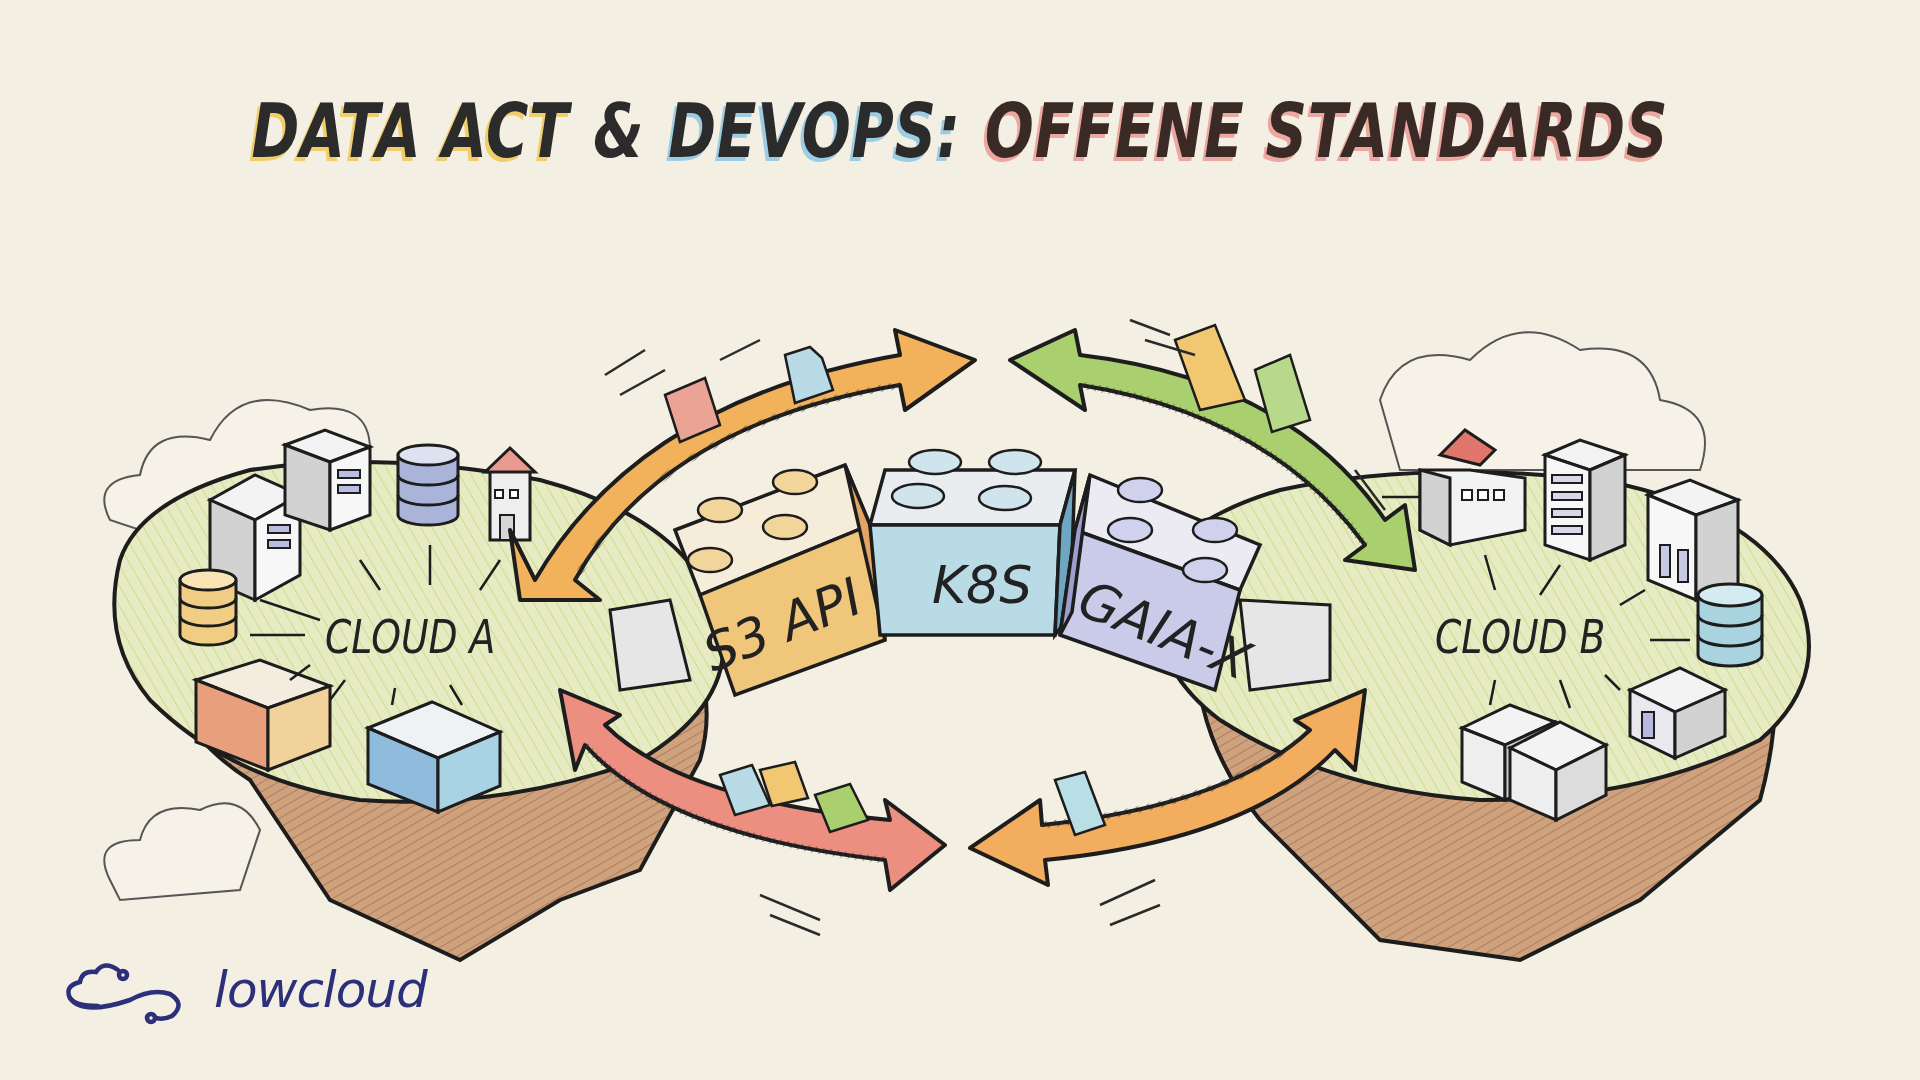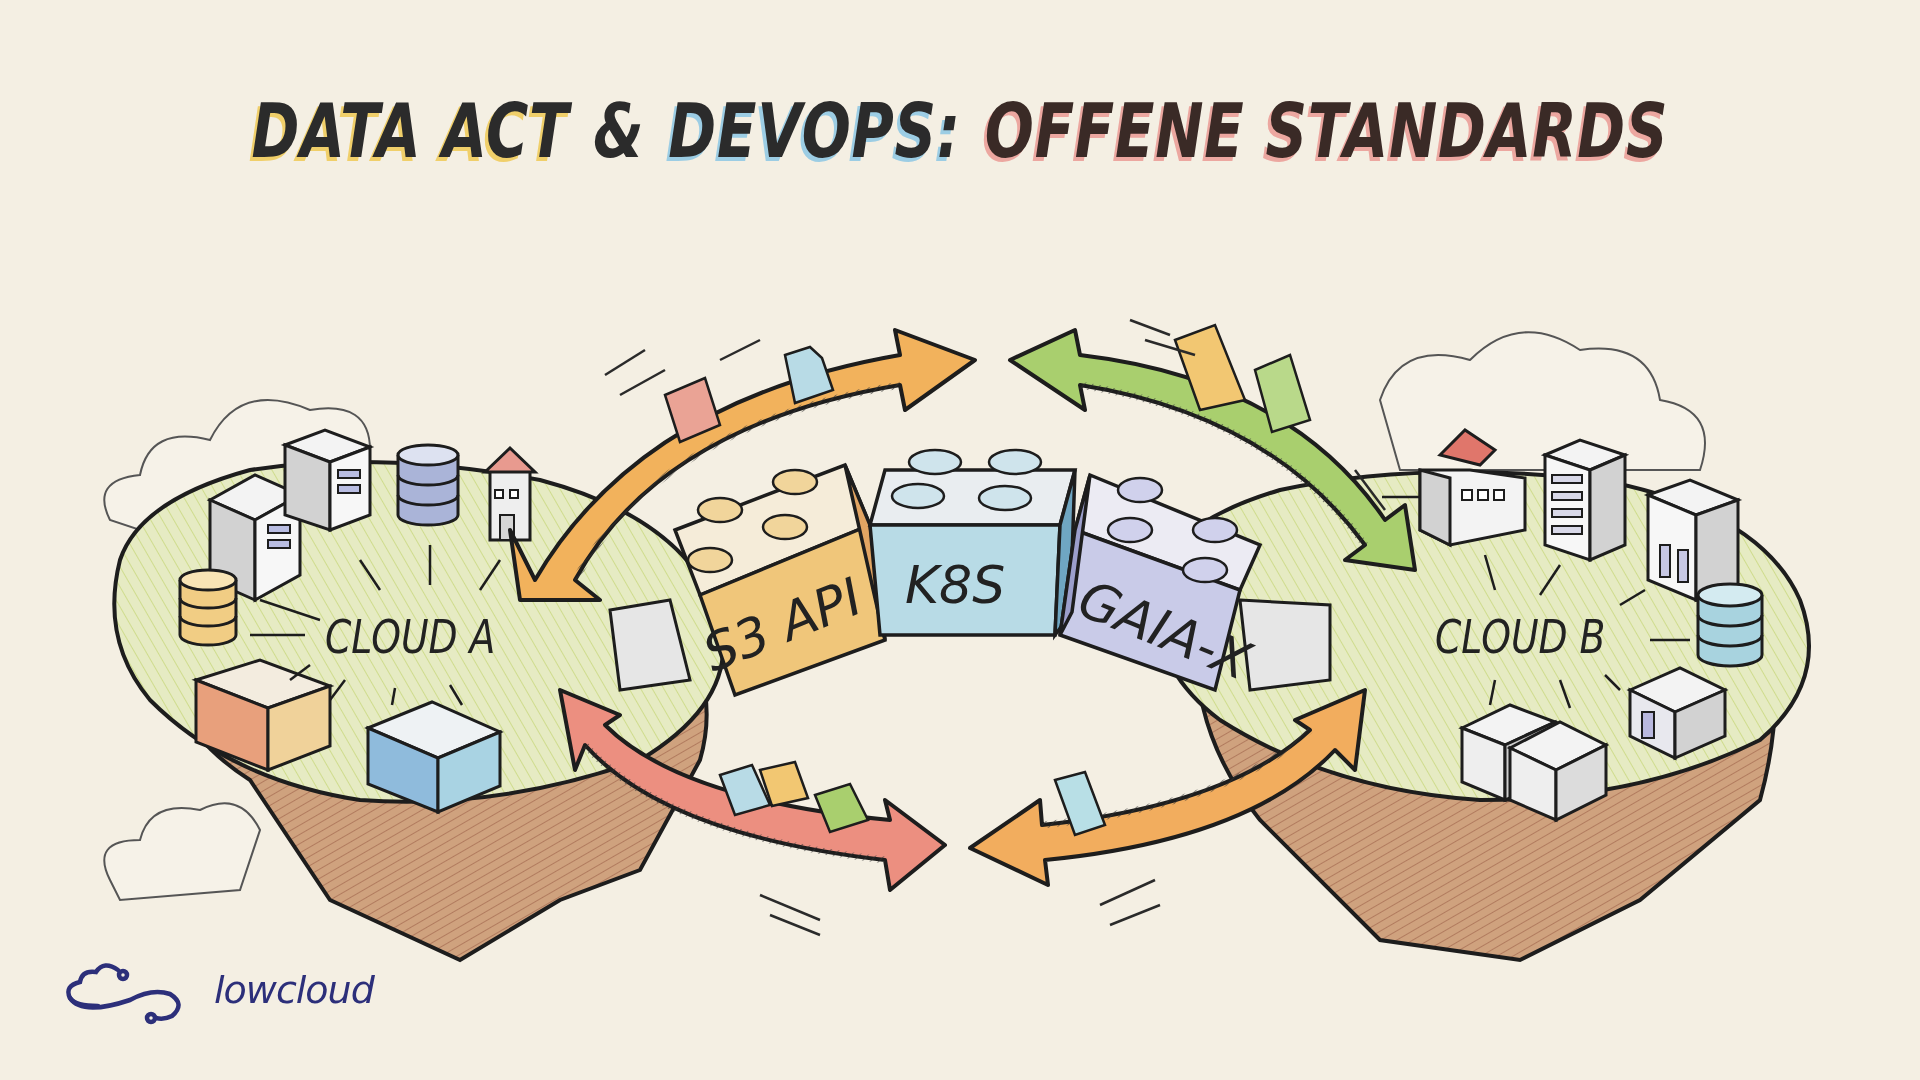--- a/index.html
+++ b/index.html
@@ -28,21 +28,21 @@
   }
   .brick-label {
     position:absolute; font-family:"DejaVu Sans", sans-serif;
     font-size:52px; color:#222; white-space:nowrap;
   }
   .logo {
     position:absolute; left:58px; top:955px; height:70px;
     display:flex; align-items:center; gap:14px;
   }
   .logo-text {
-    font-family:"DejaVu Sans", sans-serif; font-size:38px;
+    font-family:"DejaVu Sans", sans-serif; font-size:50px;
     color:#2c2f7a; letter-spacing:-1px;
   }
   svg { position:absolute; left:0; top:0; }
 </style>
 </head>
 <body>
 
 <div class="canvas">
 
   <svg width="1920" height="1080" viewBox="0 0 1920 1080">
@@ -301,19 +301,19 @@
     <span class="t1">DATA ACT</span>
     <span>&amp;</span>
     <span class="t2">DEVOPS:</span>
     <span class="t3">OFFENE STANDARDS</span>
   </div>
 
   <div class="cloud-label" style="left:325px; top:610px;">CLOUD A</div>
   <div class="cloud-label" style="left:1435px; top:610px;">CLOUD B</div>
 
   <div class="brick-label" style="left:700px; top:595px; transform:rotate(-22deg);">S3 API</div>
-  <div class="brick-label" style="left:905px; top:555px;">K8S</div>
+  <div class="brick-label" style="left:932px; top:555px;">K8S</div>
   <div class="brick-label" style="left:1075px; top:600px; transform:rotate(22deg);">GAIA-X</div>
 
   <div class="logo" style="left:214px;">
     <span class="logo-text">lowcloud</span>
   </div>
 </div>
 
 </body></html>

